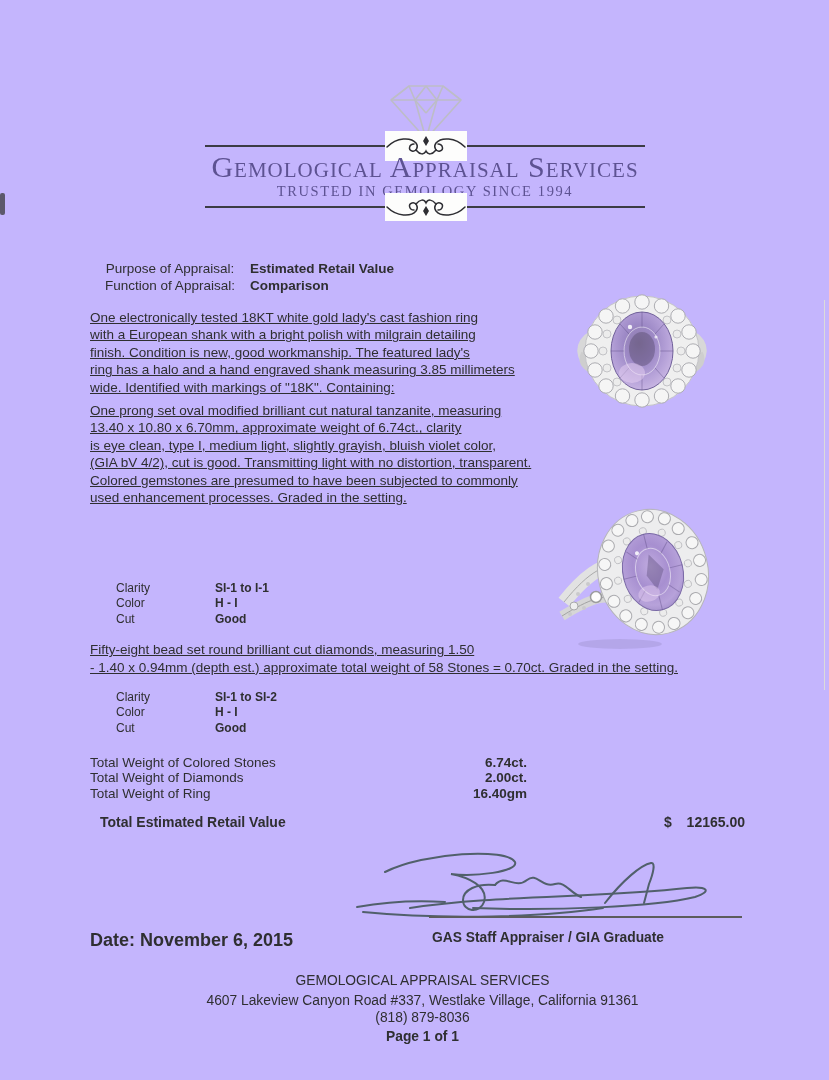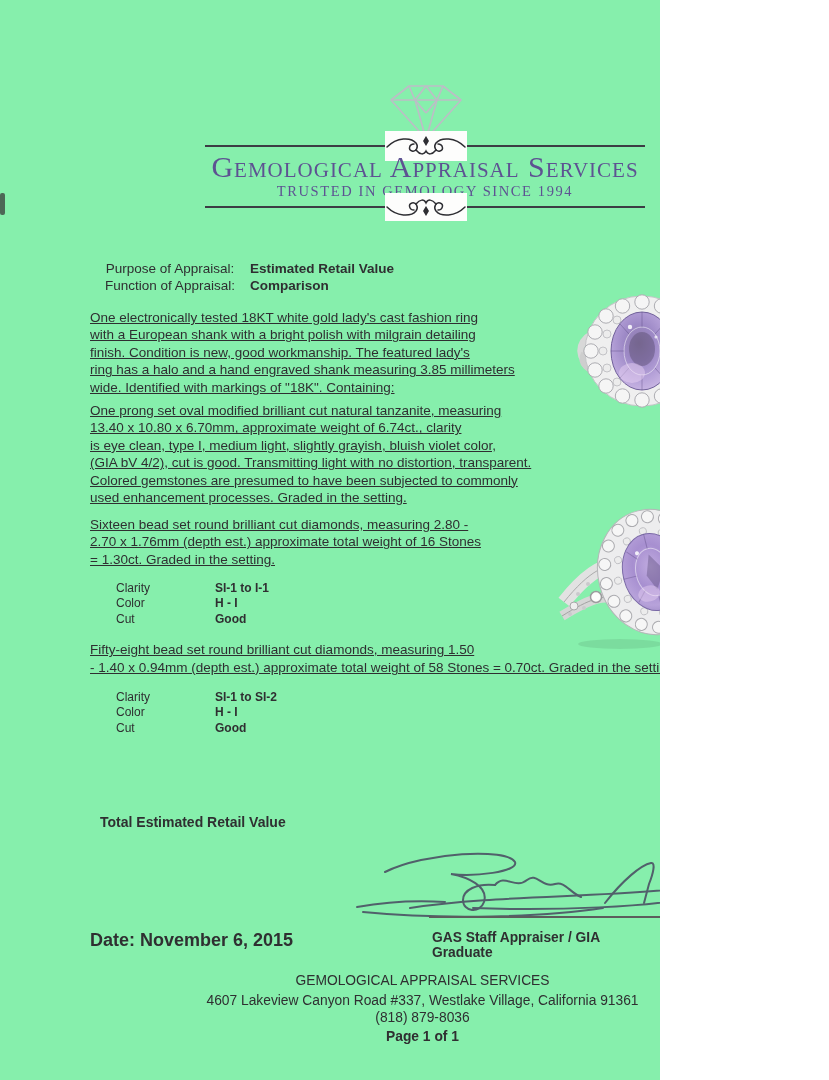--- a/index.html
+++ b/index.html
@@ -1,17 +1,17 @@
 <!DOCTYPE html>
 <html><head>
 <meta charset="utf-8">
 <style>
   html,body{margin:0;padding:0;background:#ffffff;}
   .page{
-    position:relative;width:660px;height:1080px;background:#86efac;
+    position:relative;width:829px;height:1080px;background:#c4b5fd;
     font-family:"Liberation Sans","DejaVu Sans",sans-serif;color:#2f2f31;
     overflow:hidden;
   }
   .abs{position:absolute;}
   
   .hrule{position:absolute;height:2px;background:#3c3c44;}
   .title{
     font-family:"Liberation Serif","DejaVu Serif",serif;
     font-variant:small-caps;font-size:30px;letter-spacing:1px;
     color:#5d5292;white-space:nowrap;text-align:center;font-weight:400;
@@ -99,23 +99,20 @@
 ring has a halo and a hand engraved shank measuring 3.85 millimeters
 wide. Identified with markings of "18K".  Containing:</div>
 
   <div class="abs bodytext prewrap" style="left:90px;top:402px;width:700px;">One prong set oval modified brilliant cut natural tanzanite, measuring
 13.40 x 10.80 x 6.70mm, approximate weight of 6.74ct., clarity
 is eye clean, type I, medium light, slightly grayish, bluish violet color,
 (GIA bV 4/2), cut is good. Transmitting light with no distortion, transparent.
 Colored gemstones are presumed to have been subjected to commonly
 used enhancement processes. Graded in the setting.</div>
 
-  <div class="abs bodytext prewrap" style="left:90px;top:516px;width:700px;">Sixteen bead set round brilliant cut diamonds, measuring 2.80 -
-2.70 x 1.76mm (depth est.) approximate total weight of 16 Stones
-= 1.30ct. Graded in the setting.</div>
 
   <div class="abs" style="left:116px;top:581px;">
     <div class="gradrow">
         <span class="lbl">Clarity</span>
         <span class="b">SI-1 to I-1</span>
       </div>
     <div class="gradrow">
         <span class="lbl">Color</span>
         <span class="b">H - I</span>
       </div>
@@ -136,20 +133,34 @@
     <div class="gradrow">
         <span class="lbl">Color</span>
         <span class="b">H - I</span>
       </div>
     <div class="gradrow">
         <span class="lbl">Cut</span>
         <span class="b">Good</span>
       </div>
   </div>
 
+  <div class="abs" style="left:90px;top:755px;width:700px;">
+    <div class="totrow">
+      <span>Total Weight of Colored Stones</span>
+      <span class="val">6.74ct.</span>
+    </div>
+    <div class="totrow">
+      <span>Total Weight of Diamonds</span>
+      <span class="val">2.00ct.</span>
+    </div>
+    <div class="totrow">
+      <span>Total Weight of Ring</span>
+      <span class="val">16.40gm</span>
+    </div>
+  </div>
 
   <div class="abs b" style="left:90px;top:814px;font-size:14px;margin-left:10px;">Total Estimated Retail Value</div>
   <div class="abs b" style="left:664px;top:814px;font-size:14px;">$</div>
   <div class="abs b" style="left:664px;top:814px;width:81px;text-align:right;font-size:14px;">12165.00</div>
 
   <svg class="abs" style="left:355px;top:850px;" width="395" height="70" viewBox="0 0 395 70">
     <g fill="none" stroke="#51606b" stroke-width="2" stroke-linecap="round">
       <path d="M30,22 C70,2 152,-2 160,12 C164,22 118,27 96,24 C112,27 134,36 129,52 C125,64 108,62 108,50 C108,40 122,33 140,35"></path>
       <path d="M140,35 C150,23 160,40 172,30 C182,22 186,38 200,34 C210,31 214,42 226,47"></path>
       <path d="M250,53 C268,30 286,15 296,13 C301,12 298,24 294,34 L289,53"></path>

